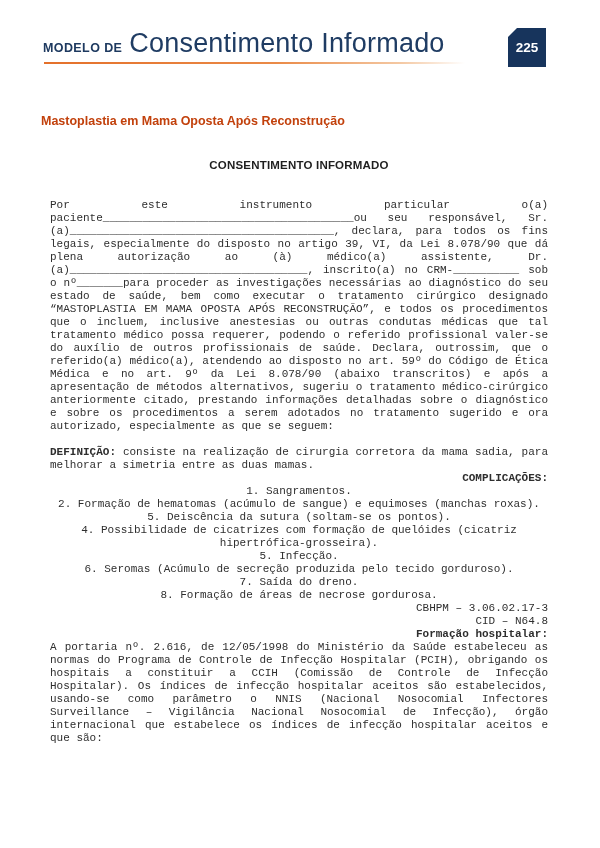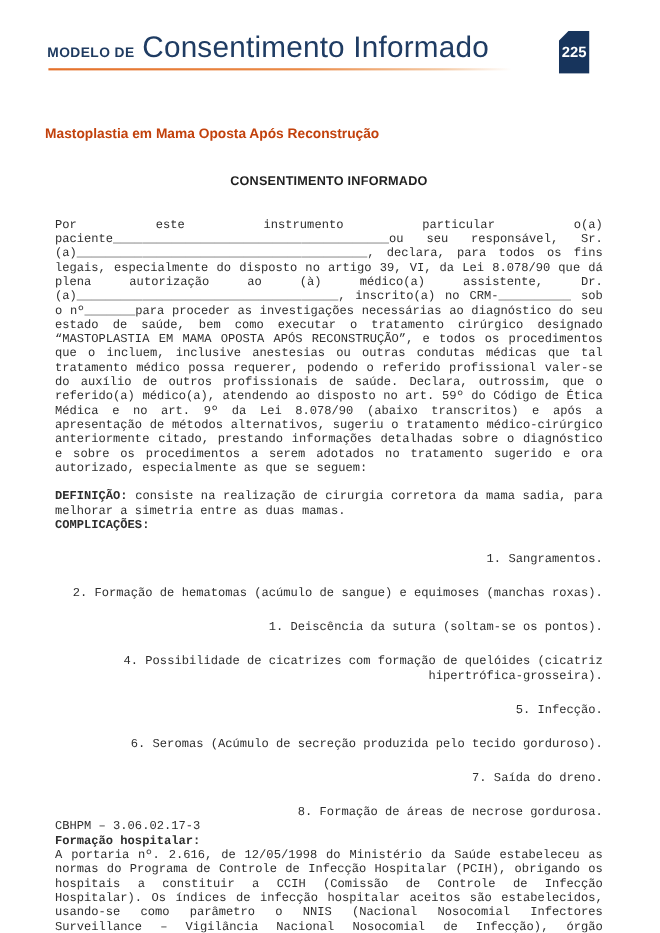--- a/index.html
+++ b/index.html
@@ -40,21 +40,21 @@
     top: 62px;
     left: 44px;
     width: 421px;
     height: 2px;
     background: linear-gradient(to right, #e4702a 0%, #ea8a47 55%, #f4c9a4 85%, rgba(244,201,164,0) 100%);
   }
   .page-badge {
     position: absolute;
     top: 28px;
     left: 508px;
-    width: 28px;
+    width: 38px;
     height: 39px;
     background: #17345c;
     color: #ffffff;
     font-size: 13.5px;
     font-weight: bold;
     display: flex;
     align-items: center;
     justify-content: center;
     clip-path: polygon(9px 0, 100% 0, 100% 100%, 0 100%, 0 9px);
   }
@@ -88,23 +88,23 @@
     width: 498px;
     font-size: 11px;
     line-height: 13px;
     color: #2e2e2e;
     font-family: Liberation Mono, monospace;
   }
   .para { text-align: justify; margin: 0; }
   .gap-1 { margin-top: 13px; }
   .gap-2 { margin-top: 16px; }
   .bold { font-weight: bold; }
-  .plain-line { text-align: left; margin: 0; }
+  .plain-line { text-align: right; margin: 0; }
   .list { margin: 0; padding: 0; list-style: none; }
-  .list div { text-align: right; margin-top: 18px; }
+  .list div { text-align: center; }
 </style>
 </head>
 <body>
 
 <div class="page">
 
   <div class="header-row">
     <div class="brand">
       <span class="kicker">MODELO DE</span>
       <span class="header-title">Consentimento Informado</span>
@@ -120,29 +120,30 @@
 
     <p class="para">Por este instrumento particular o(a) paciente______________________________________ou seu responsável, Sr.(a)________________________________________, declara, para todos os fins legais, especialmente do disposto no artigo 39, VI, da Lei 8.078/90 que dá plena autorização ao (à) médico(a) assistente, Dr.(a)____________________________________, inscrito(a) no CRM-__________ sob o nº_______para proceder as investigações necessárias ao diagnóstico do seu estado de saúde, bem como executar o tratamento cirúrgico designado “MASTOPLASTIA EM MAMA OPOSTA APÓS RECONSTRUÇÃO”, e todos os procedimentos que o incluem, inclusive anestesias ou outras condutas médicas que tal tratamento médico possa requerer, podendo o referido profissional valer-se do auxílio de outros profissionais de saúde. Declara, outrossim, que o referido(a) médico(a), atendendo ao disposto no art. 59º do Código de Ética Médica e no art. 9º da Lei 8.078/90 (abaixo transcritos) e após a apresentação de métodos alternativos, sugeriu o tratamento médico-cirúrgico anteriormente citado, prestando informações detalhadas sobre o diagnóstico e sobre os procedimentos a serem adotados no tratamento sugerido e ora autorizado, especialmente as que se seguem:</p>
 
     <p class="para gap-1"><span class="bold">DEFINIÇÃO:</span><span> consiste na realização de cirurgia corretora da mama sadia, para melhorar a simetria entre as duas mamas.</span></p>
 
     <p class="plain-line bold gap-2">COMPLICAÇÕES:</p>
 
     <div class="list">
       <div>1. Sangramentos.</div>
       <div>2. Formação de hematomas (acúmulo de sangue) e equimoses (manchas roxas).</div>
-      <div>1. Deiscência da sutura (soltam-se os pontos).</div>
+      <div>5. Deiscência da sutura (soltam-se os pontos).</div>
       <div>4. Possibilidade de cicatrizes com formação de quelóides (cicatriz hipertrófica-grosseira).</div>
       <div>5. Infecção.</div>
       <div>6. Seromas (Acúmulo de secreção produzida pelo tecido gorduroso).</div>
       <div>7. Saída do dreno.</div>
       <div>8. Formação de áreas de necrose gordurosa.</div>
     </div>
 
     <p class="plain-line gap-1">CBHPM – 3.06.02.17-3</p>
+    <p class="plain-line">CID – N64.8</p>
 
     <p class="plain-line bold gap-1">Formação hospitalar:</p>
 
     <p class="para">A portaria nº. 2.616, de 12/05/1998 do Ministério da Saúde estabeleceu as normas do Programa de Controle de Infecção Hospitalar (PCIH), obrigando os hospitais a constituir a CCIH (Comissão de Controle de Infecção Hospitalar). Os índices de infecção hospitalar aceitos são estabelecidos, usando-se como parâmetro o NNIS (Nacional Nosocomial Infectores Surveillance – Vigilância Nacional Nosocomial de Infecção), órgão internacional que estabelece os índices de infecção hospitalar aceitos e que são:</p>
 
 
   </div>
 </div>
 
 </body></html>

